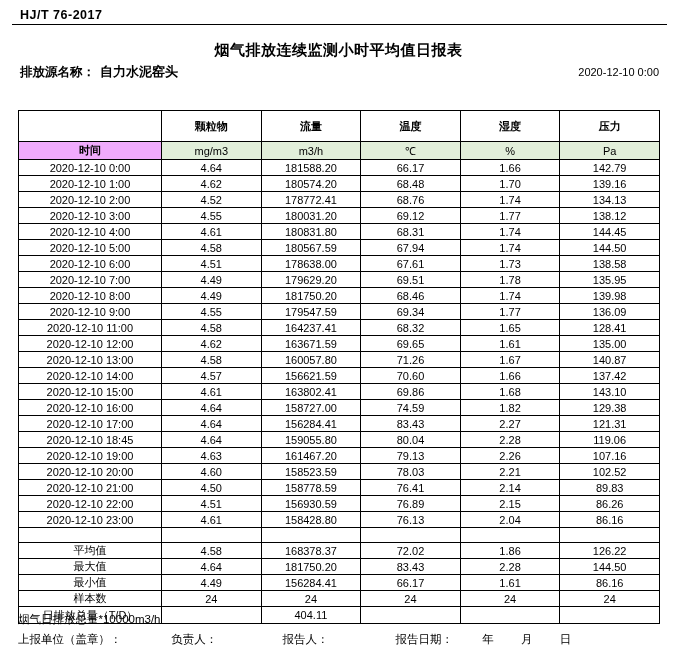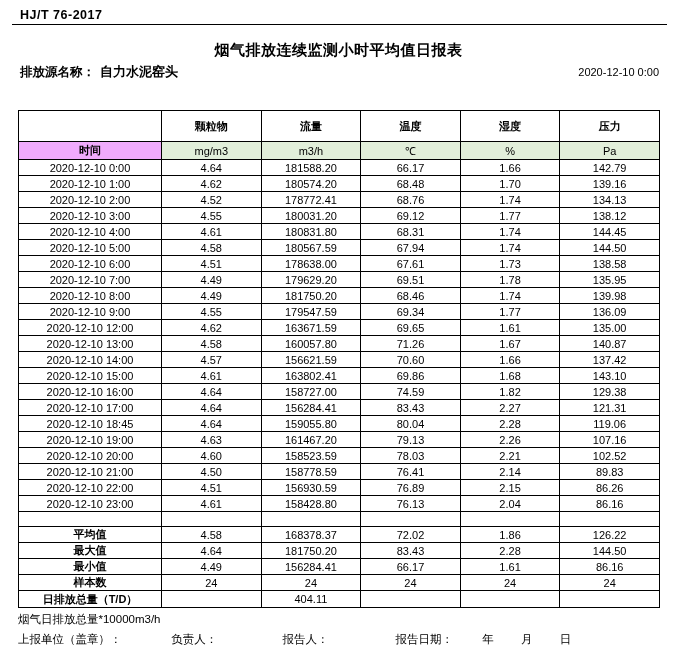--- a/index.html
+++ b/index.html
@@ -106,21 +106,21 @@
     font-family: "Liberation Mono", monospace;
     font-size: 11px;
   }
   .row-time {
     font-family: "Liberation Mono", monospace;
     font-size: 11px;
   }
   .blank-row td { height: 14px !important; }
   .sum-label {
     font-size: 12px;
-    font-weight: bold;
+    font-weight: normal;
   }
   .total-row td { height: 16px !important; }
   .footer-note {
     position: absolute;
     left: 18px;
     top: 612px;
     font-size: 11.5px;
   }
   .footer-line {
     position: absolute;
@@ -253,20 +253,28 @@
       </tr>
       <tr>
         <td class="row-time">2020-12-10 9:00</td>
         <td class="mono">4.55</td>
         <td class="mono">179547.59</td>
         <td class="mono">69.34</td>
         <td class="mono">1.77</td>
         <td class="mono">136.09</td>
       </tr>
       <tr>
+        <td class="row-time">2020-12-10 11:00</td>
+        <td class="mono">4.58</td>
+        <td class="mono">164237.41</td>
+        <td class="mono">68.32</td>
+        <td class="mono">1.65</td>
+        <td class="mono">128.41</td>
+      </tr>
+      <tr>
         <td class="row-time">2020-12-10 12:00</td>
         <td class="mono">4.62</td>
         <td class="mono">163671.59</td>
         <td class="mono">69.65</td>
         <td class="mono">1.61</td>
         <td class="mono">135.00</td>
       </tr>
       <tr>
         <td class="row-time">2020-12-10 13:00</td>
         <td class="mono">4.58</td>

